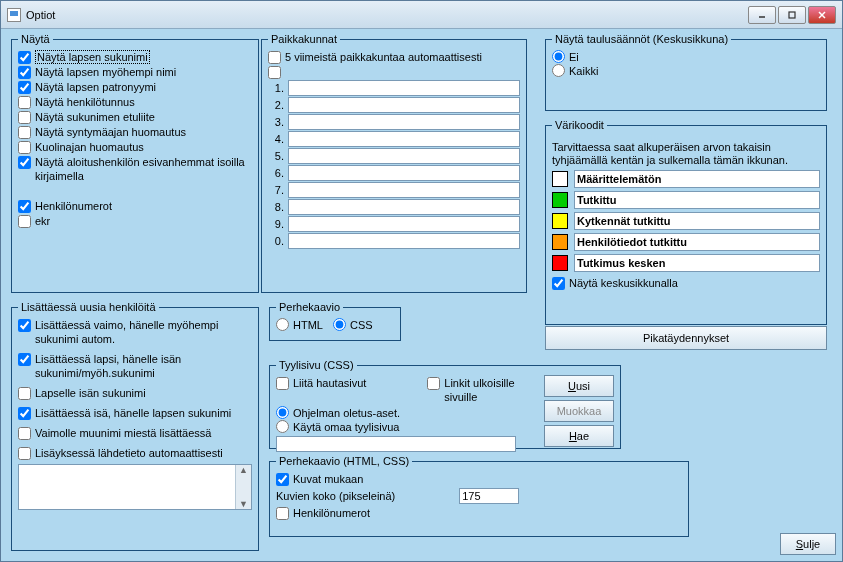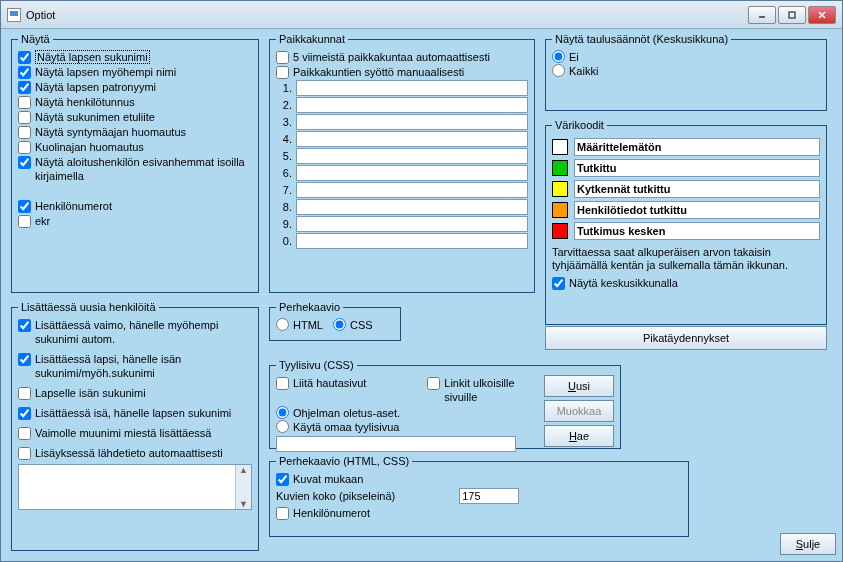--- a/index.html
+++ b/index.html
@@ -143,29 +143,28 @@
           </div>
         </div>
       <div class="textarea" style="height:46px; margin-top:4px;">
         <div class="sb">
             <span>▲</span>
             <span>▼</span>
           </div>
       </div>
     </fieldset>
 
-    <fieldset style="left:268px; top:4px; width:266px; height:260px;">
+    <fieldset style="left:260px; top:4px; width:266px; height:260px;">
       <legend>Paikkakunnat</legend>
       <div class="chk">
           <input type="checkbox" style="">
           <label>5 viimeistä paikkakuntaa automaattisesti</label>
         </div>
       <div class="chk">
           <input type="checkbox" style="">
-          <label>Paikkakuntien syöttö manuaalisesti</label>
         </div>
       <div id="pk-rows">
           <div class="row-pk">
             <span class="num-label">1.</span>
             <input class="tf" style="">
           </div>
           <div class="row-pk">
             <span class="num-label">2.</span>
             <input class="tf" style="">
           </div>
@@ -279,20 +278,21 @@
           <span>Ei</span>
         </label>
       <label class="radio-row">
           <input type="radio" name="tr" style="">
           <span>Kaikki</span>
         </label>
     </fieldset>
 
     <fieldset style="left:544px; top:90px; width:282px; height:206px;">
       <legend>Värikoodit</legend>
+      <div style="margin-top:6px; line-height:13px;">Tarvittaessa saat alkuperäisen arvon takaisin tyhjäämällä kentän ja sulkemalla tämän ikkunan.</div>
       <div id="color-rows">
           <div class="color-row">
             <div class="swatch" style="background: rgb(255, 255, 255);"></div>
             <input class="tf" value="Määrittelemätön" style="">
           </div>
           <div class="color-row">
             <div class="swatch" style="background: rgb(0, 204, 0);"></div>
             <input class="tf" value="Tutkittu" style="">
           </div>
           <div class="color-row">
@@ -301,21 +301,20 @@
           </div>
           <div class="color-row">
             <div class="swatch" style="background: rgb(255, 153, 0);"></div>
             <input class="tf" value="Henkilötiedot tutkittu" style="">
           </div>
           <div class="color-row">
             <div class="swatch" style="background: rgb(255, 0, 0);"></div>
             <input class="tf" value="Tutkimus kesken" style="">
           </div>
         </div>
-      <div style="margin-top:6px; line-height:13px;">Tarvittaessa saat alkuperäisen arvon takaisin tyhjäämällä kentän ja sulkemalla tämän ikkunan.</div>
       <div class="chk" style="margin-top:4px;">
           <input type="checkbox" checked="" style="">
           <label>Näytä keskusikkunalla</label>
         </div>
     </fieldset>
 
     <button class="btn3d" style="position:absolute; left:544px; top:297px; width:282px; height:24px;">Pikatäydennykset</button>
 
     <button class="btn3d" style="position:absolute; right:6px; bottom:6px; width:56px;">
         <span class="und">S</span>

